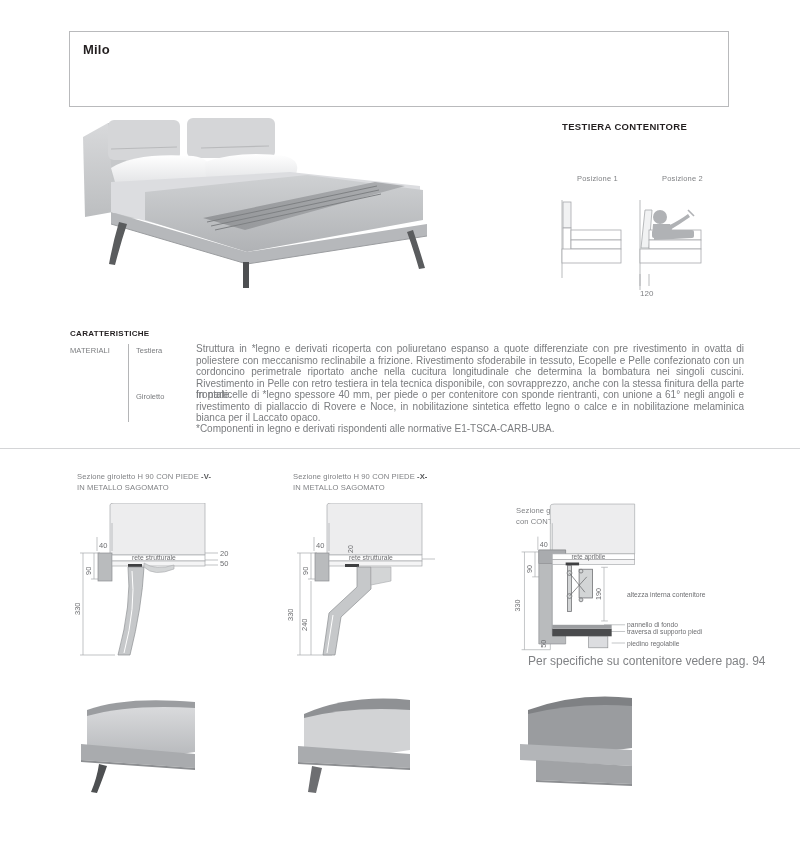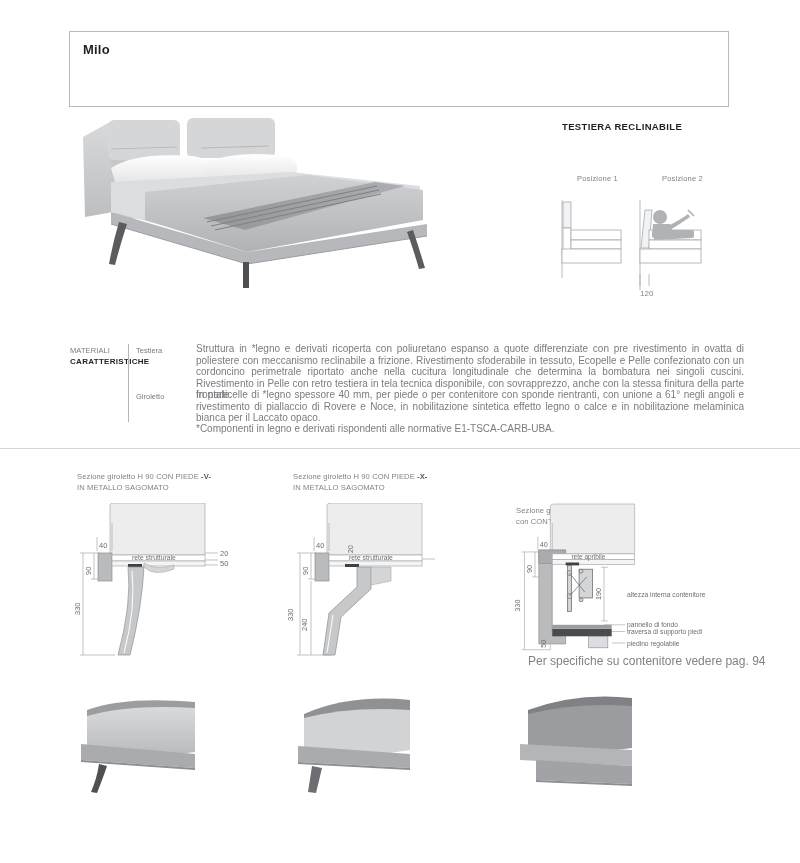--- a/index.html
+++ b/index.html
@@ -76,21 +76,20 @@
 
   
   .carat-head {
     position: absolute;
     left: 70px;
     top: 329px;
     font-size: 8px;
     font-weight: bold;
     color: #231f20;
     letter-spacing: .3px;
-    margin-top: 28px;
   }
   .materiali-label {
     position: absolute;
     left: 70px;
     top: 346px;
     font-size: 7.5px;
     color: #7a7c7f;
     letter-spacing: .1px;
   }
   .vrule {
@@ -226,21 +225,21 @@
 
     <path d="M36 100 L172 140 L352 112 L352 124 L172 152 L36 112 Z" fill="#b6b8bb"></path>
     <path d="M36 112 L172 152 L352 124" stroke="#9b9da0" stroke-width="1" fill="none"></path>
 
     <path d="M44 110 Q38 130 34 152 L40 153 Q46 130 52 112 Z" fill="#5a5c5e"></path>
     <path d="M168 150 Q168 164 168 176 L174 176 Q174 162 174 150 Z" fill="#4d4f51"></path>
     <path d="M338 118 Q344 136 350 156 L344 157 Q338 136 332 120 Z" fill="#5a5c5e"></path>
   </svg>
 </div>
 
-<div class="recl-head">TESTIERA RECLINABILE</div>
+<div class="recl-head">TESTIERA CONTENITORE</div>
 <div class="pos-label pos1-label">Posizione 1</div>
 <div class="pos-label pos2-label">Posizione 2</div>
 
 <div class="recl-diagram">
   <svg class="recl-svg" viewBox="0 0 180 112" xmlns="http://www.w3.org/2000/svg">
     <g stroke="#a7a9ac" stroke-width=".8" fill="none">
 
       <line x1="14" y1="14" x2="14" y2="92"></line>
       <rect x="15" y="16" width="8" height="26" fill="#f1f2f3"></rect>
       <rect x="15" y="42" width="8" height="22" fill="#ffffff"></rect>

